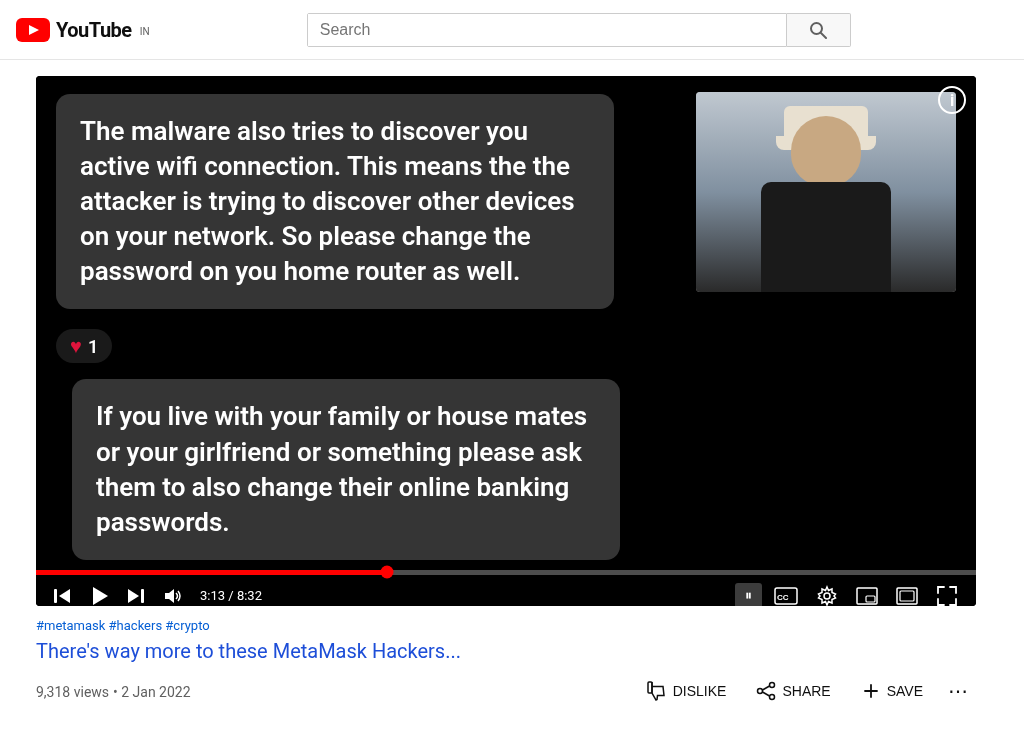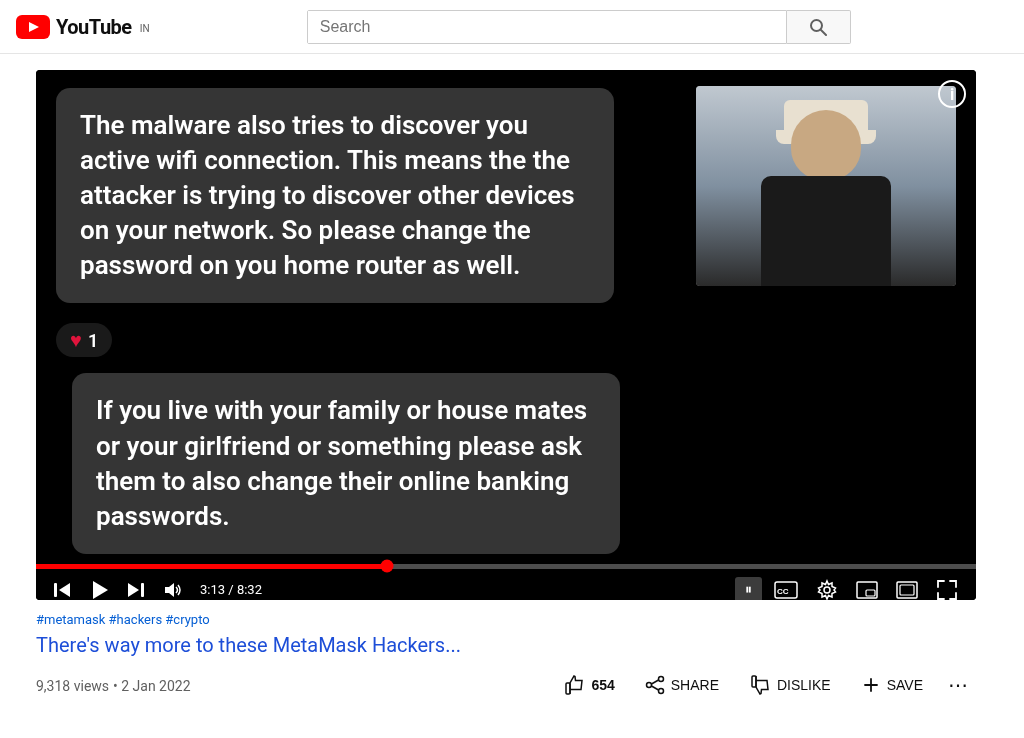--- a/index.html
+++ b/index.html
@@ -2,21 +2,21 @@
 <html><head>
   <meta charset="utf-8">
   <style>
     * { box-sizing: border-box; margin: 0; padding: 0; }
     body { font-family: 'Roboto', Arial, sans-serif; background: #fff; color: #0f0f0f; }
 
     
     .header {
       display: flex;
       align-items: center;
-      height: 54px;
+      height: 60px;
       padding: 0 16px;
       border-bottom: 1px solid #e5e5e5;
       background: #fff;
       position: relative;
     }
     .logo-area {
       display: flex;
       align-items: center;
       gap: 6px;
       flex-shrink: 0;
@@ -499,48 +499,41 @@
     <div class="video-tags">#metamask #hackers #crypto</div>
     <div class="video-title">There's way more to these MetaMask Hackers...</div>
     <div class="video-meta-row">
       <div>
         <span class="video-views">9,318 views</span>
         <span class="video-views"> • </span>
         <span class="video-views">2 Jan 2022</span>
       </div>
       <div class="video-actions">
 
+
         <button class="action-btn">
           <svg width="22" height="22" viewBox="0 0 22 22" fill="none">
-            <path d="M7 20V9l4-7 1 0.5 0.5 4H19l-1 9H7z" stroke="#0f0f0f" stroke-width="1.5" fill="none"></path>
-            <rect x="3" y="9" width="4" height="11" rx="1" stroke="#0f0f0f" stroke-width="1.5" fill="none"></rect>
-          </svg>
-          <span class="action-count">654</span>
+            <path d="M7 2V13l4 7 1-0.5 0.5-4H19l-1-9H7z" stroke="#0f0f0f" stroke-width="1.5" fill="none"></path>
+            <rect x="3" y="2" width="4" height="11" rx="1" stroke="#0f0f0f" stroke-width="1.5" fill="none"></rect>
+          </svg>
+          <span>DISLIKE</span>
         </button>
 
         <button class="action-btn">
           <svg width="20" height="20" viewBox="0 0 20 20" fill="none">
             <circle cx="16" cy="4" r="2.5" stroke="#0f0f0f" stroke-width="1.5"></circle>
             <circle cx="16" cy="16" r="2.5" stroke="#0f0f0f" stroke-width="1.5"></circle>
             <circle cx="4" cy="10" r="2.5" stroke="#0f0f0f" stroke-width="1.5"></circle>
             <line x1="6.5" y1="9" x2="13.5" y2="5" stroke="#0f0f0f" stroke-width="1.5"></line>
             <line x1="6.5" y1="11" x2="13.5" y2="15" stroke="#0f0f0f" stroke-width="1.5"></line>
           </svg>
           <span>SHARE</span>
         </button>
 
         <button class="action-btn">
-          <svg width="22" height="22" viewBox="0 0 22 22" fill="none">
-            <path d="M7 2V13l4 7 1-0.5 0.5-4H19l-1-9H7z" stroke="#0f0f0f" stroke-width="1.5" fill="none"></path>
-            <rect x="3" y="2" width="4" height="11" rx="1" stroke="#0f0f0f" stroke-width="1.5" fill="none"></rect>
-          </svg>
-          <span>DISLIKE</span>
-        </button>
-
-        <button class="action-btn">
           <svg width="20" height="20" viewBox="0 0 20 20" fill="none">
             <line x1="4" y1="10" x2="16" y2="10" stroke="#0f0f0f" stroke-width="1.8" stroke-linecap="round"></line>
             <line x1="10" y1="4" x2="10" y2="16" stroke="#0f0f0f" stroke-width="1.8" stroke-linecap="round"></line>
           </svg>
           <span>SAVE</span>
         </button>
 
         <button class="more-btn">
           <span>⋯</span>
         </button>

